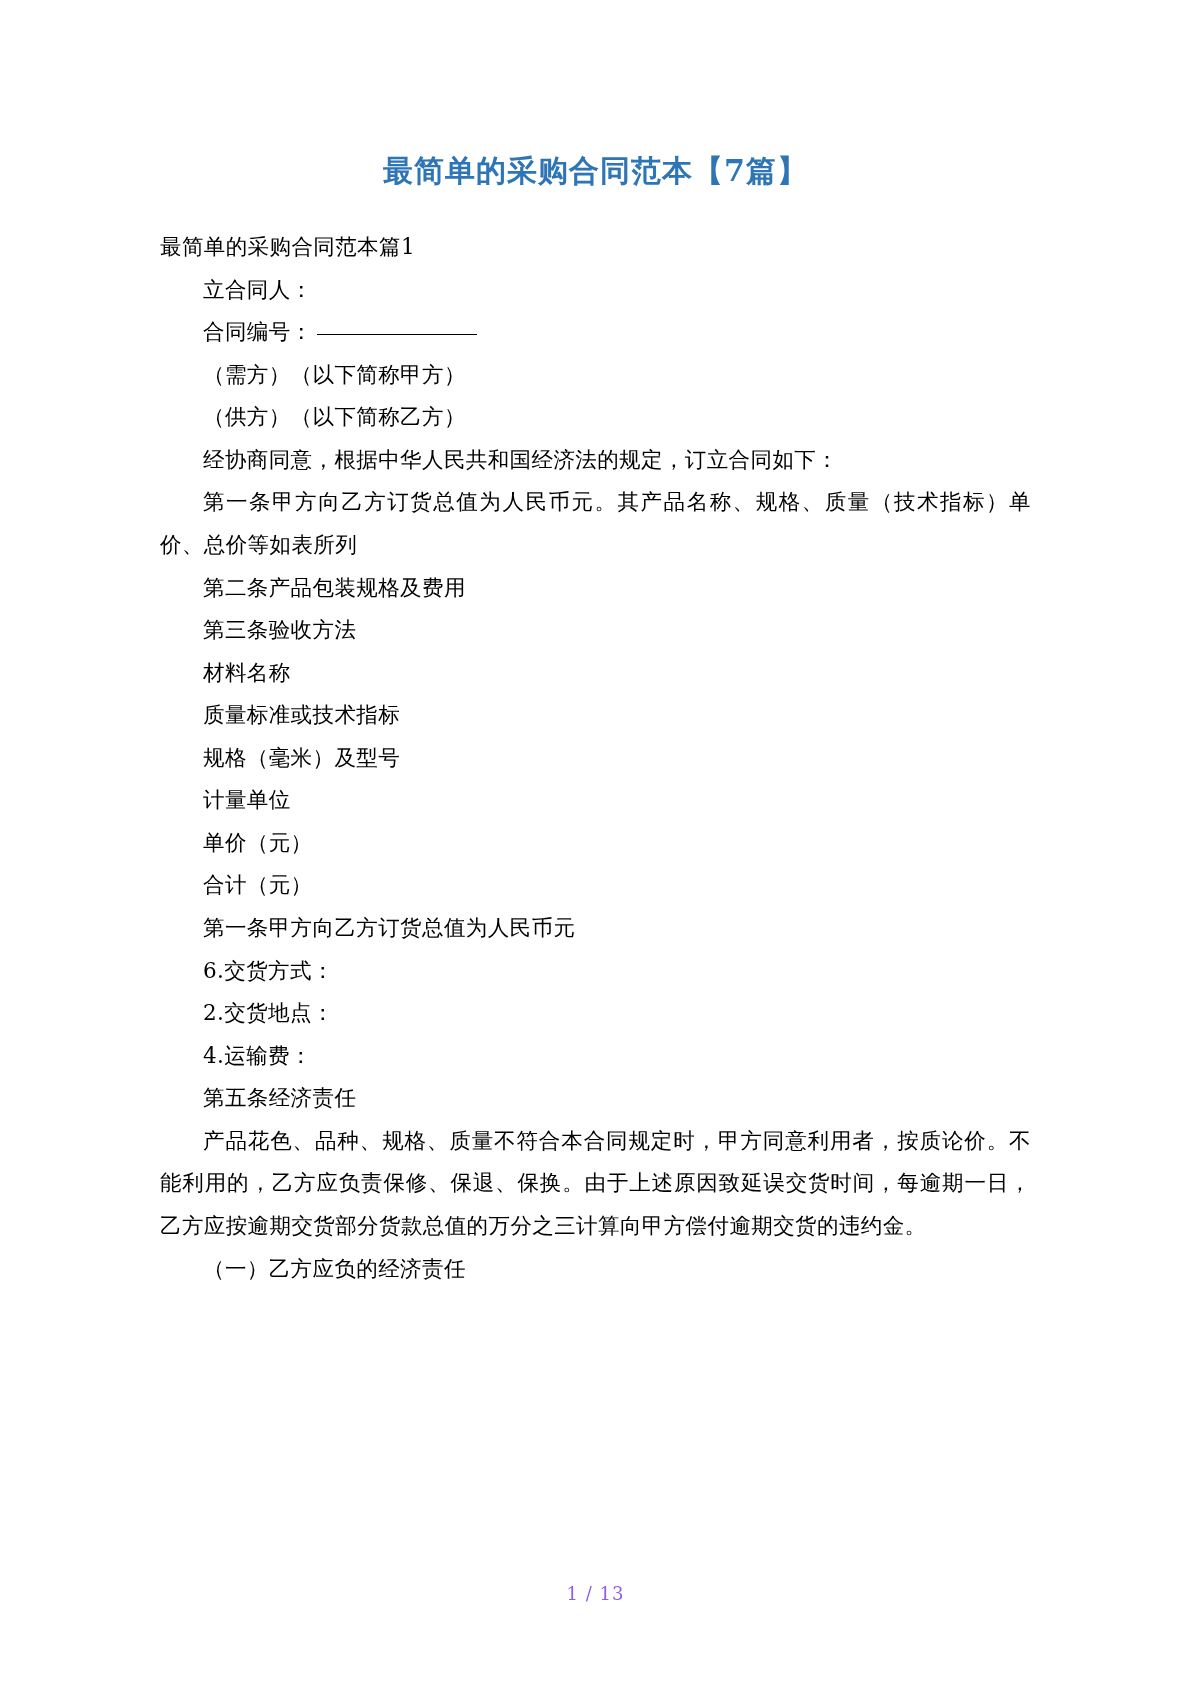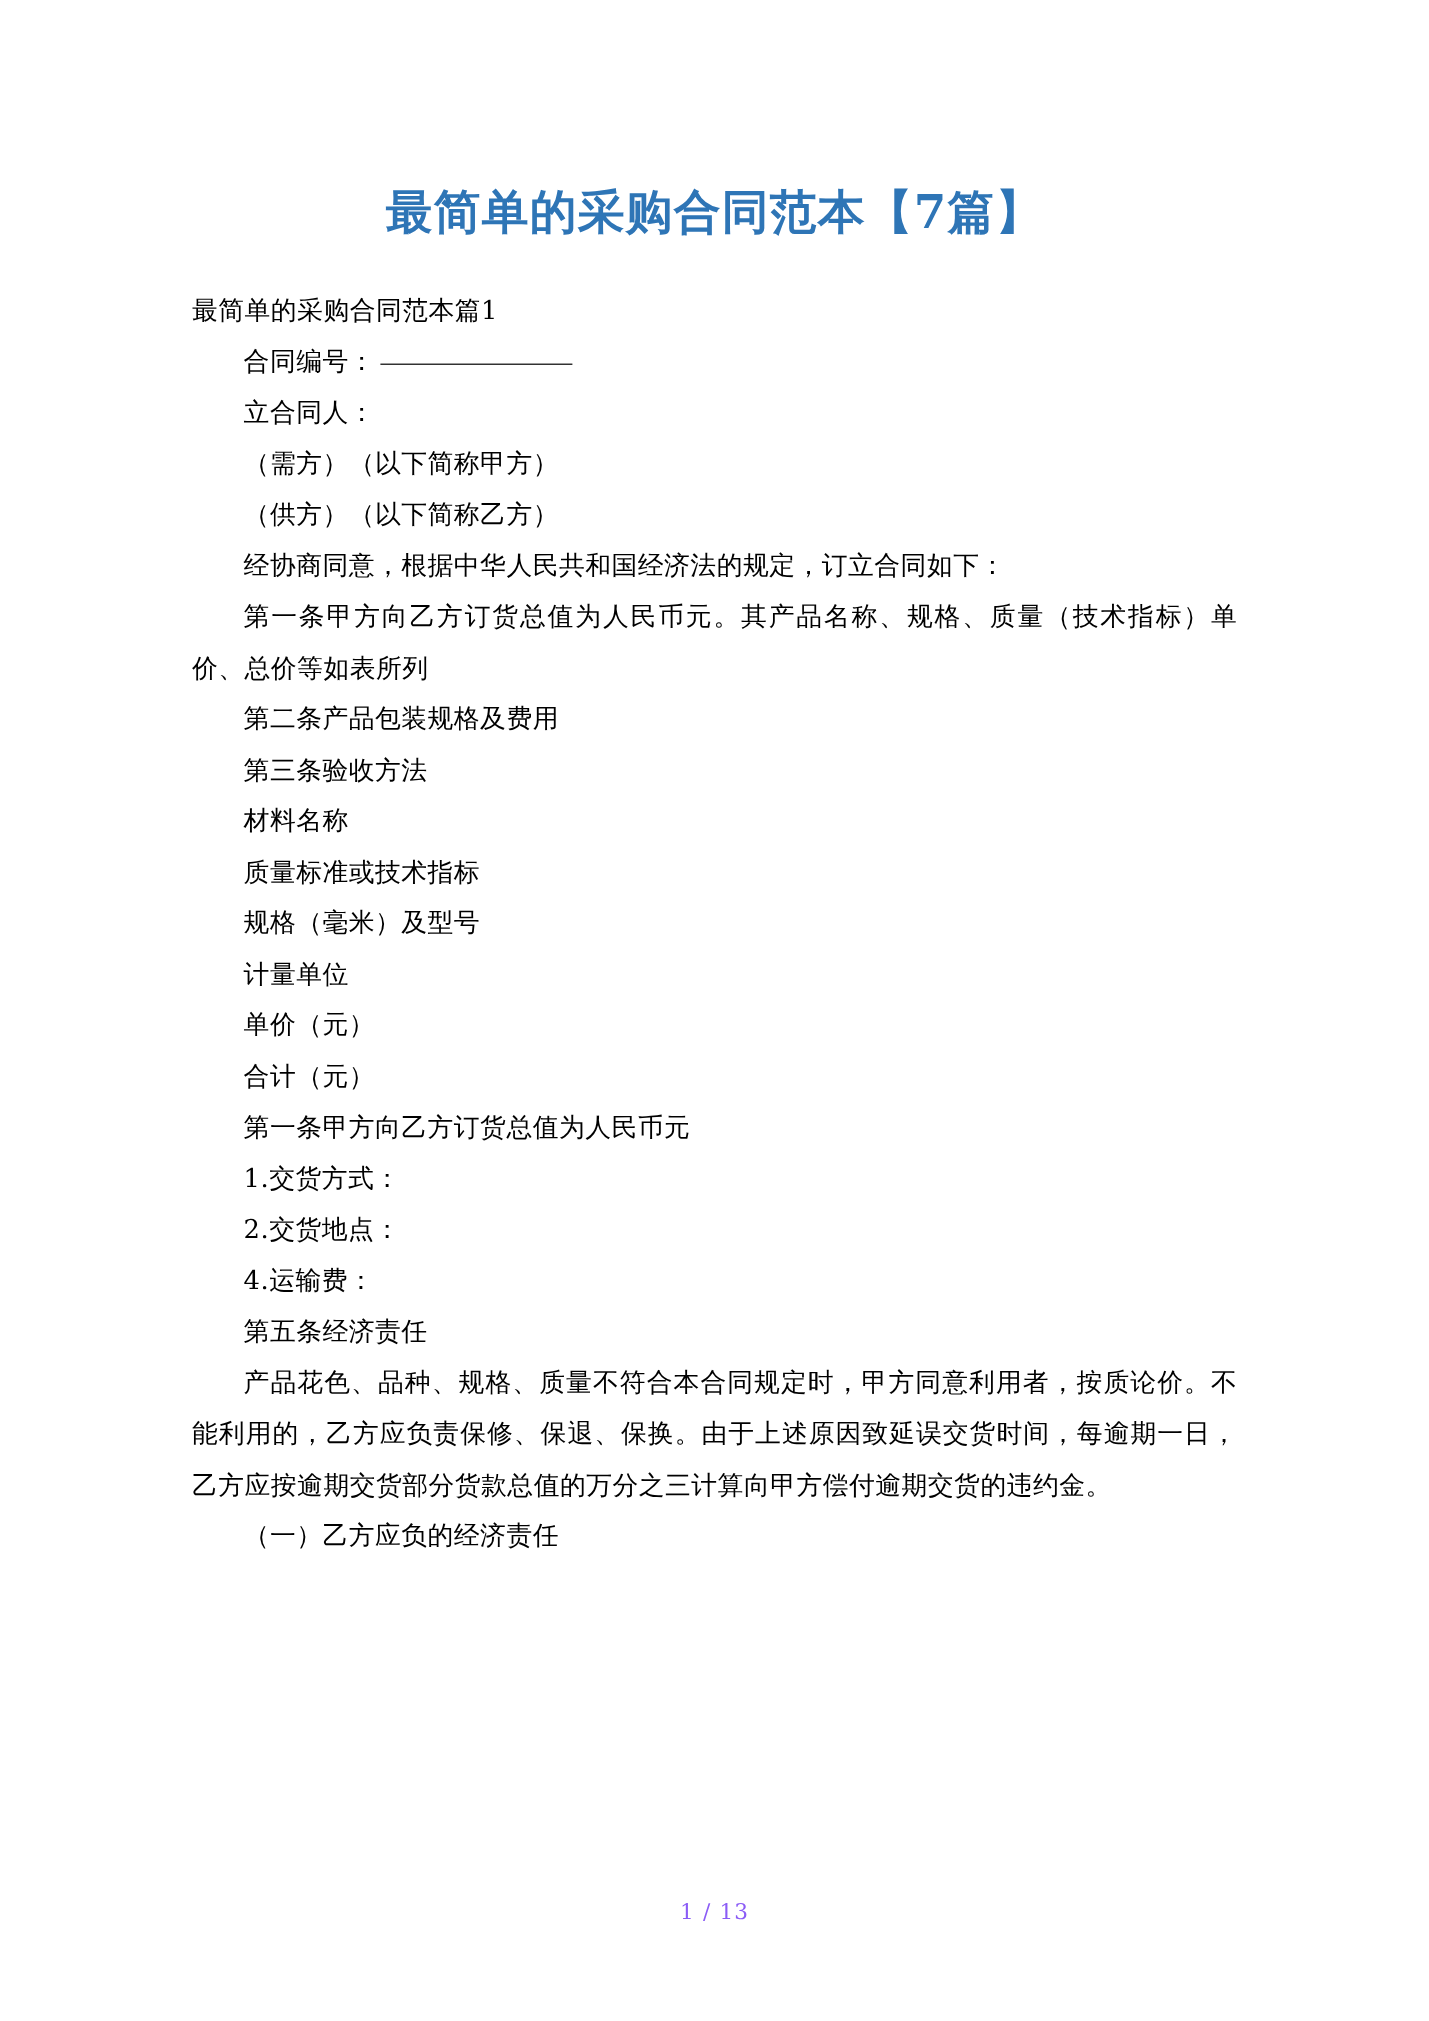--- a/index.html
+++ b/index.html
@@ -17,21 +17,21 @@
   }
   .page {
     position: relative;
     width: 1191px;
     height: 1684px;
     box-sizing: border-box;
     padding: 150px 160px 0 160px;
   }
   .doc-title {
     text-align: center;
-    font-size: 39px;
+    font-size: 30px;
     font-weight: bold;
     color: #2e75b6;
     letter-spacing: 1px;
     margin: 0 0 34px 0;
     line-height: 1.4;
   }
   .para {
     font-size: 21.5px;
     line-height: 1.98;
     margin: 0;
@@ -66,37 +66,37 @@
 </style>
 </head>
 <body>
 
 <div class="page">
 
   <h1 class="doc-title">最简单的采购合同范本【7篇】</h1>
 
   <p class="para flush">最简单的采购合同范本篇1</p>
 
+  <p class="para indent">立合同人：</p>
+
   <p class="para indent"><span>合同编号：</span><span class="blank-line"></span></p>
-
-  <p class="para indent">立合同人：</p>
   <p class="para indent">（需方）（以下简称甲方）</p>
   <p class="para indent">（供方）（以下简称乙方）</p>
   <p class="para indent">经协商同意，根据中华人民共和国经济法的规定，订立合同如下：</p>
   <p class="para indent">第一条甲方向乙方订货总值为人民币元。其产品名称、规格、质量（技术指标）单价、总价等如表所列</p>
   <p class="para indent">第二条产品包装规格及费用</p>
   <p class="para indent">第三条验收方法</p>
   <p class="para indent">材料名称</p>
   <p class="para indent">质量标准或技术指标</p>
   <p class="para indent">规格（毫米）及型号</p>
   <p class="para indent">计量单位</p>
   <p class="para indent">单价（元）</p>
   <p class="para indent">合计（元）</p>
   <p class="para indent">第一条甲方向乙方订货总值为人民币元</p>
-  <p class="para indent">1.交货方式：</p>
+  <p class="para indent">6.交货方式：</p>
   <p class="para indent">2.交货地点：</p>
   <p class="para indent">4.运输费：</p>
   <p class="para indent">第五条经济责任</p>
   <p class="para indent">产品花色、品种、规格、质量不符合本合同规定时，甲方同意利用者，按质论价。不能利用的，乙方应负责保修、保退、保换。由于上述原因致延误交货时间，每逾期一日，乙方应按逾期交货部分货款总值的万分之三计算向甲方偿付逾期交货的违约金。</p>
   <p class="para indent">（一）乙方应负的经济责任</p>
 
   <div class="footer">1 / 13</div>
 </div>
 
 </body></html>

